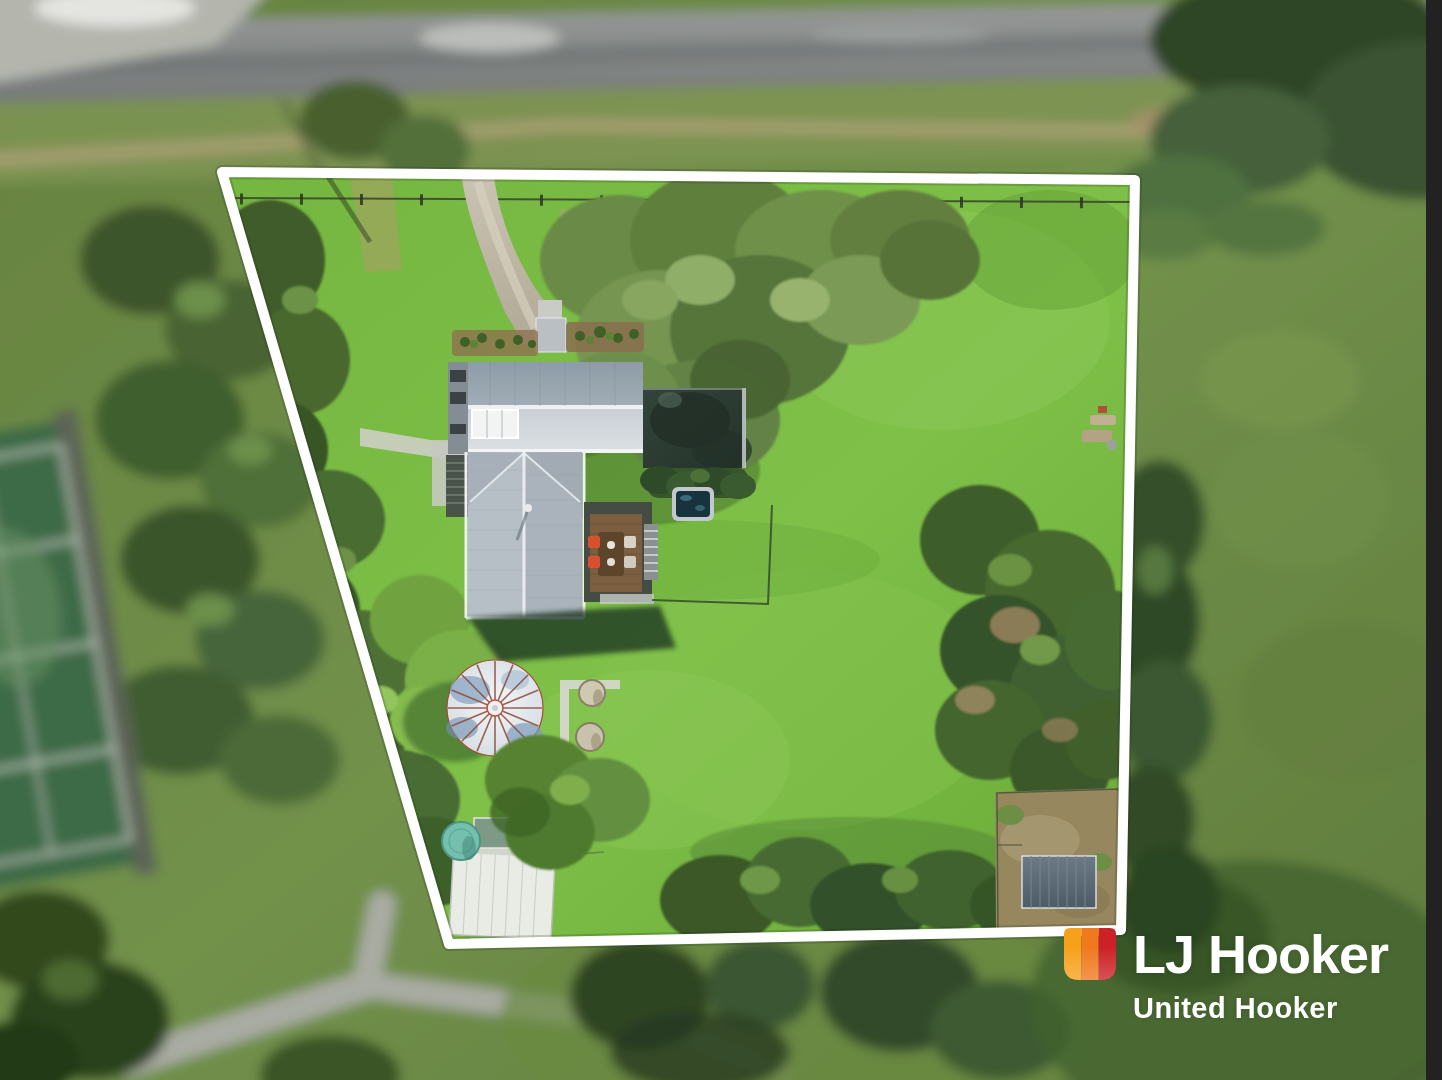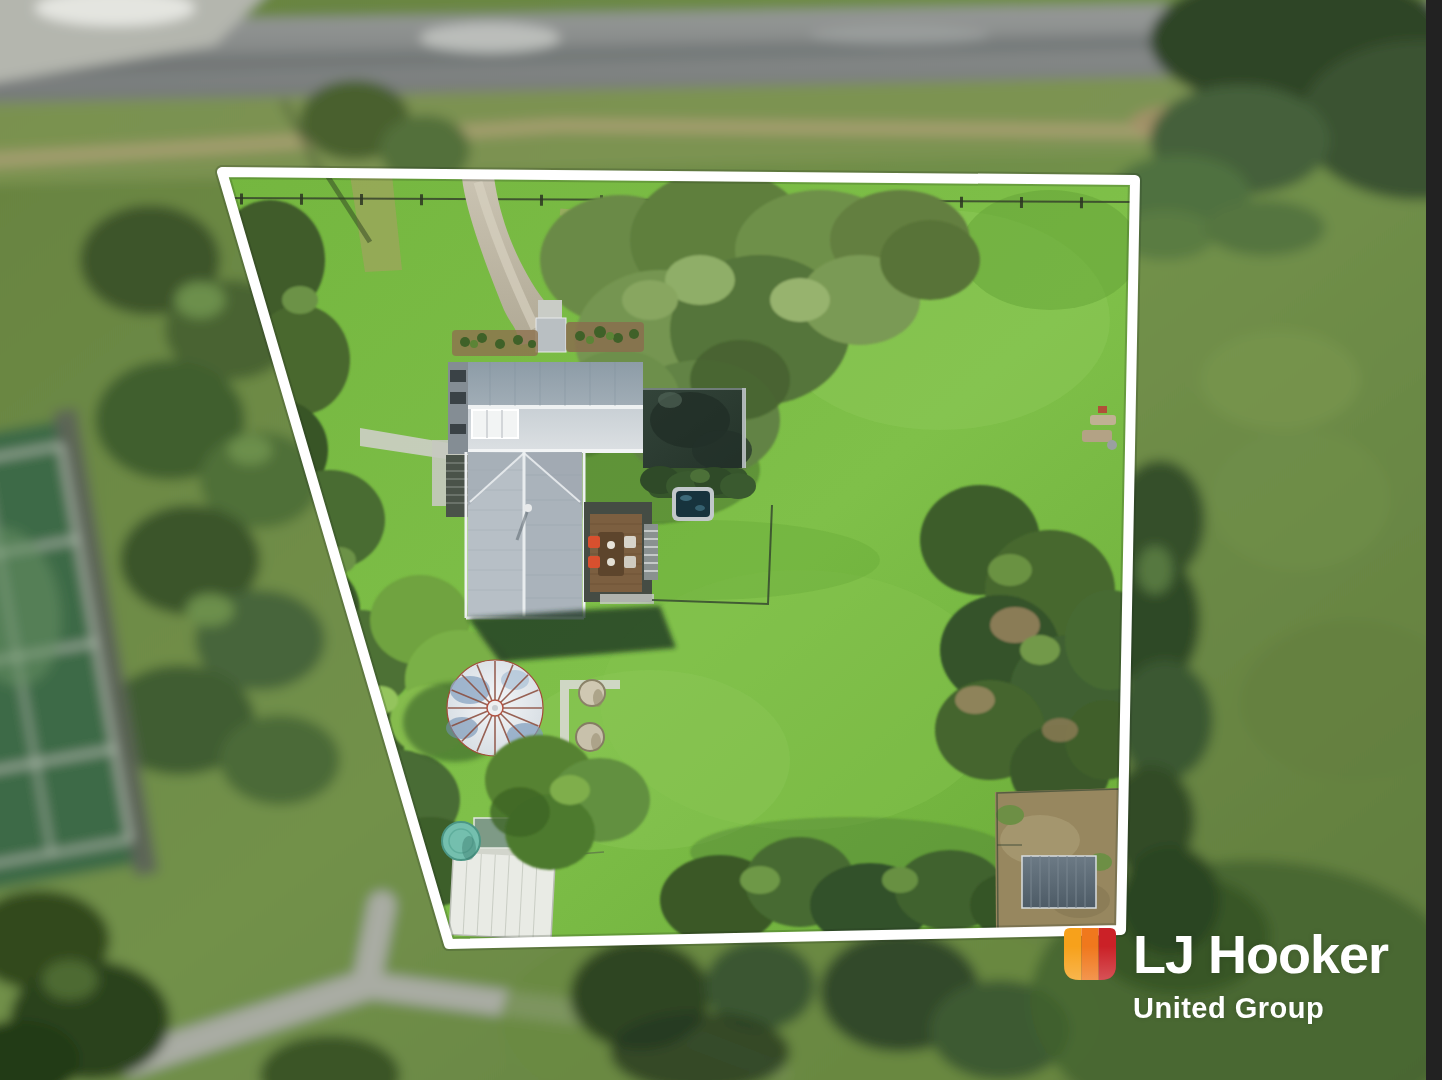--- a/index.html
+++ b/index.html
@@ -533,16 +533,16 @@
     </defs>
     <g clip-path="url(#markClip)">
       <rect x="0" y="0" width="17.4" height="52" fill="#F7A11B"></rect>
       <rect x="17.4" y="0" width="17.3" height="52" fill="#F0781D"></rect>
       <rect x="34.7" y="0" width="17.3" height="52" fill="#CB2127"></rect>
       <rect x="0" y="0" width="52" height="52" fill="url(#gMarkShine)"></rect>
     </g>
   </svg>
   <div class="logo-textcol">
     <div class="lj-name">LJ Hooker</div>
-    <div class="lj-group">United Group</div>
+    <div class="lj-group">United Hooker</div>
   </div>
 </div>
 </div>
 
 </body></html>

